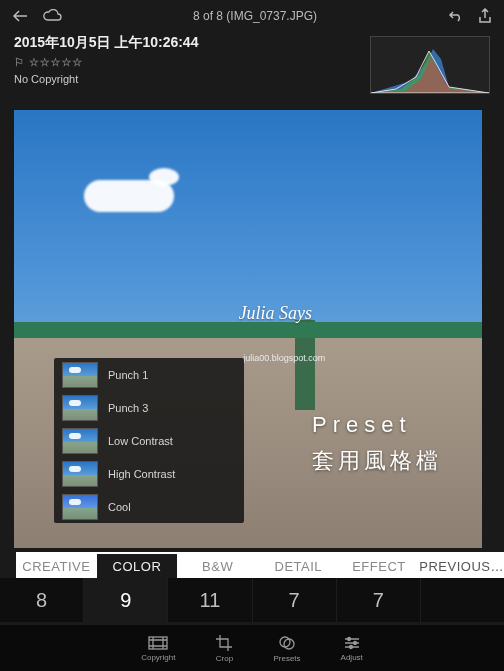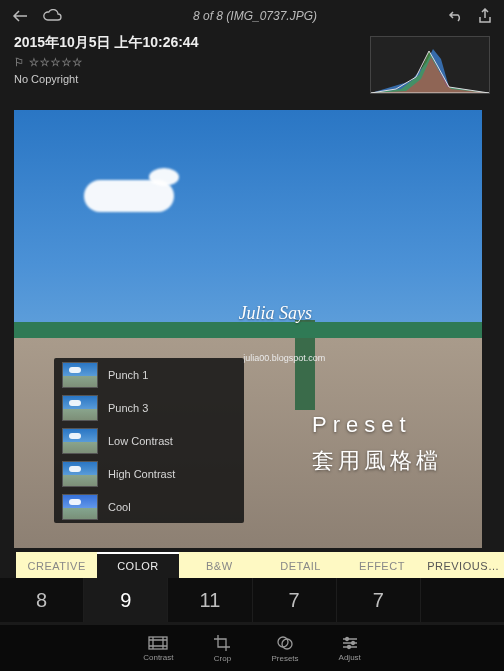--- a/index.html
+++ b/index.html
@@ -1,20 +1,20 @@
 <!DOCTYPE html>
 <html><head>
 <meta charset="utf-8">
 <style>
   * { margin: 0; padding: 0; box-sizing: border-box; }
   html, body { width: 504px; height: 671px; background: #000; font-family: -apple-system, "Helvetica Neue", Arial, sans-serif; overflow: hidden; }
   .app { position: relative; width: 504px; height: 671px; background: #1a1a1a; }
 
   
-  .topbar { position: absolute; top: 0; left: 0; right: 0; height: 32px; display: flex; align-items: center; padding: 0 12px; color: #bbb; font-size: 12px; font-style: italic; }
+  .topbar { position: absolute; top: 0; left: 0; right: 0; height: 32px; display: flex; align-items: center; padding: 0 12px; color: #bbb; font-size: 12px; }
   .topbar .left, .topbar .right { display: flex; gap: 14px; align-items: center; }
   .topbar .center { flex: 1; text-align: center; }
   .icon { display: inline-flex; align-items: center; justify-content: center; }
   svg { display: block; }
 
   
   .meta { position: absolute; top: 34px; left: 14px; color: #eee; font-weight: 600; font-size: 14px; }
   .meta .flags { margin-top: 4px; color: #777; font-size: 11px; letter-spacing: 1px; }
   .meta .copyright { margin-top: 4px; font-weight: 400; font-size: 11px; color: #ccc; }
 
@@ -35,21 +35,21 @@
   .overlay-text .line2 { display:block; margin-top: 8px; letter-spacing: 4px; }
 
   
   .preset-panel { position: absolute; top: 248px; left: 40px; width: 190px; background: rgba(20,20,20,.86); border-radius: 2px; }
   .preset-row { display: flex; align-items: center; height: 33px; gap: 10px; padding: 1px 8px; color: #d6d6d6; font-size: 11px; }
   .preset-row .thumb { width: 36px; height: 26px; border: 1px solid #555; background: linear-gradient(#2a76c4 0%, #5a9cd8 55%, #89a48c 55%, #7d8f78 100%); position: relative; }
   .preset-row .thumb::after { content:""; position:absolute; left:6px; top:4px; width:12px; height:6px; background:#fff; border-radius:5px; opacity:.9; }
   .preset-row.cool .thumb { filter: hue-rotate(10deg) saturate(1.1); }
 
   
-  .catstrip { position: absolute; top: 552px; left: 16px; right: 0; height: 26px; display: flex; background: #fef9c3; color: #888; font-size: 11px; letter-spacing: .5px; }
+  .catstrip { position: absolute; top: 552px; left: 16px; right: 0; height: 26px; display: flex; background: #ffffff; color: #888; font-size: 13px; letter-spacing: .5px; }
   .cat { flex: 1; display:flex; align-items:center; justify-content:center; border-top: 2px solid transparent; }
   .cat.active { color: #eee; background:#1a1a1a; border-top-color:#fff; }
   .cat.prev { color:#555; }
 
   
   .numstrip { position: absolute; top: 578px; left: 0; right: 0; height: 44px; display: flex; background:#0e0e0e; color:#bfbfbf; font-size:20px; font-weight:300; }
   .num { flex:1; display:flex; align-items:center; justify-content:center; border-right:1px solid #1d1d1d; }
   .num.active { background:#1a1a1a; color:#fff; }
   .num:last-child { border-right:none; color:#555; }
 
@@ -160,21 +160,21 @@
       <div class="num">7</div>
       <div class="num"></div>
     </div>
 
   <div class="bottombar">
     <div class="tool">
       <svg width="20" height="16" viewBox="0 0 20 16" fill="none" stroke-width="1.3">
           <rect x="1" y="2" width="18" height="12"></rect>
           <path d="M1 5h18M1 11h18M5 2v12M15 2v12"></path>
         </svg>
-      <span>Contrast</span>
+      <span>Copyright</span>
     </div>
     <div class="tool">
       <svg width="18" height="18" viewBox="0 0 18 18" fill="none" stroke-width="1.3">
           <path d="M5 1v12h12M1 5h12v12"></path>
         </svg>
       <span>Crop</span>
     </div>
     <div class="tool">
       <svg width="18" height="18" viewBox="0 0 18 18" fill="none" stroke-width="1.3">
           <circle cx="7" cy="8" r="5"></circle>

